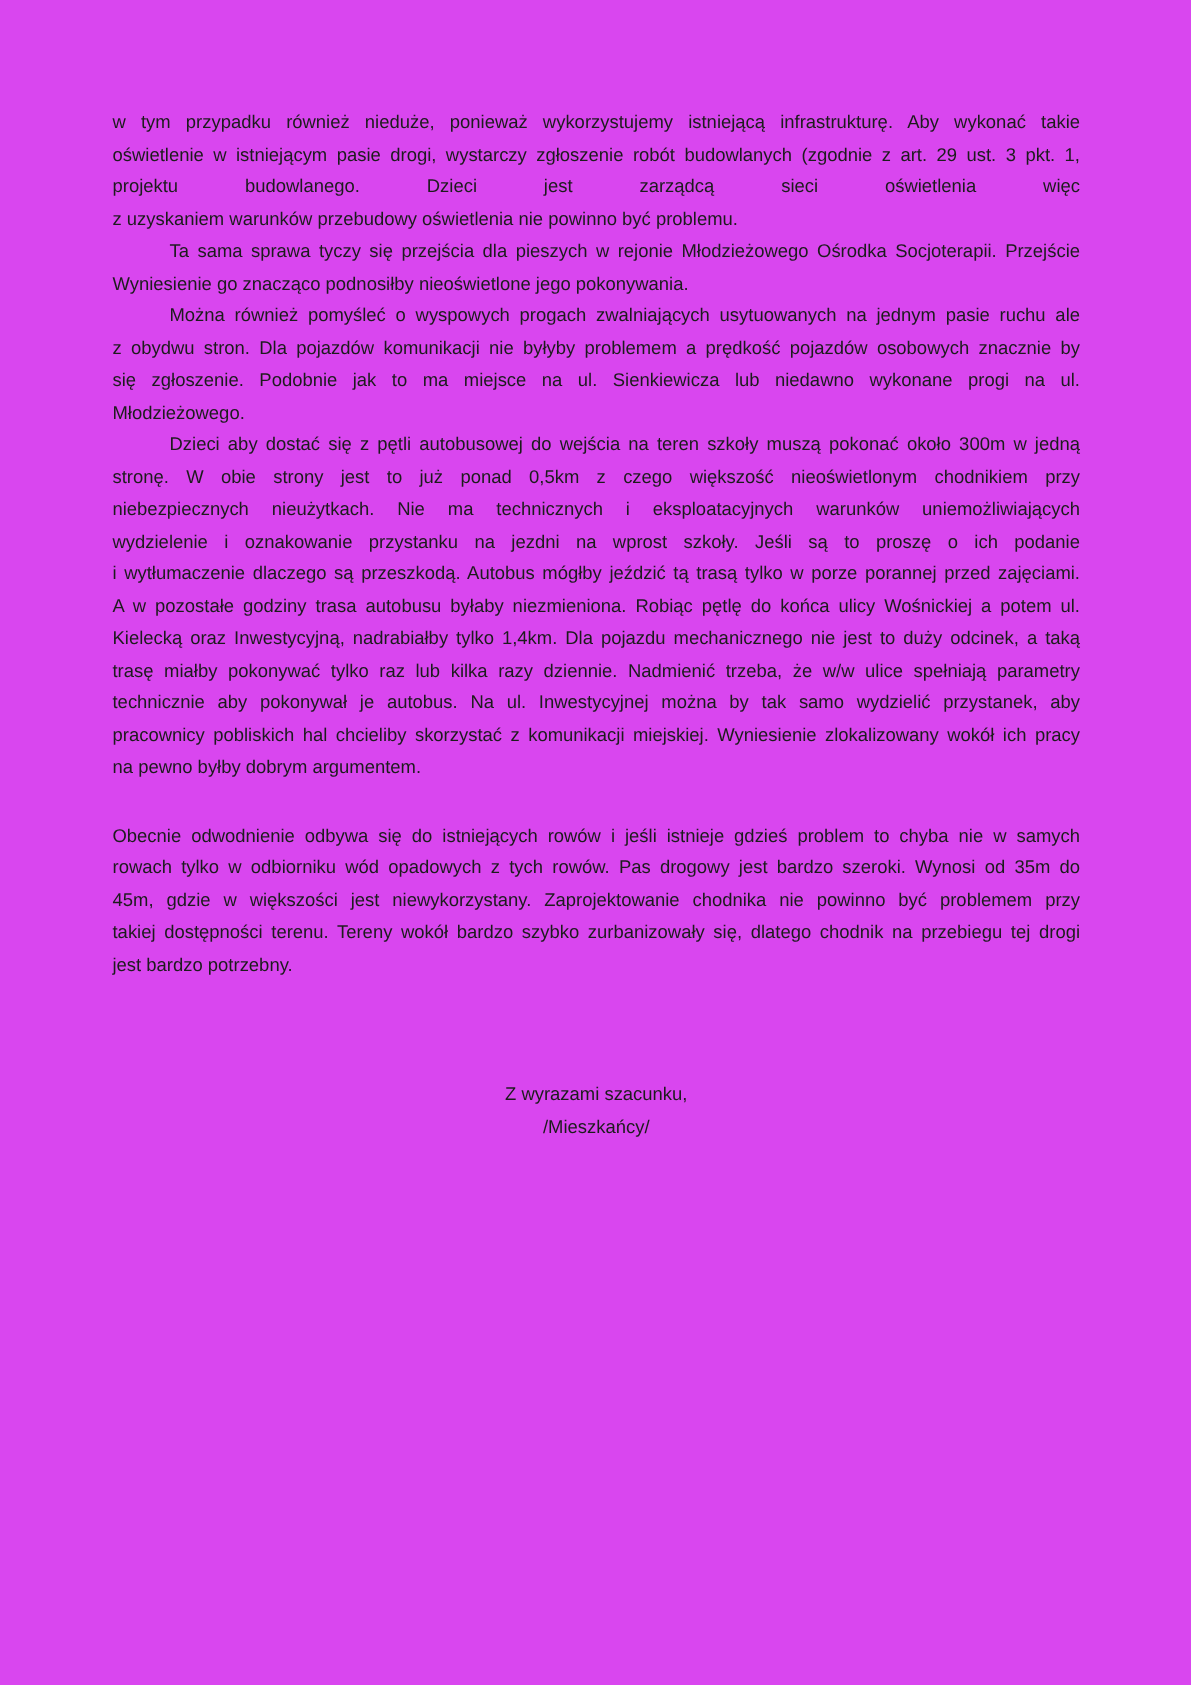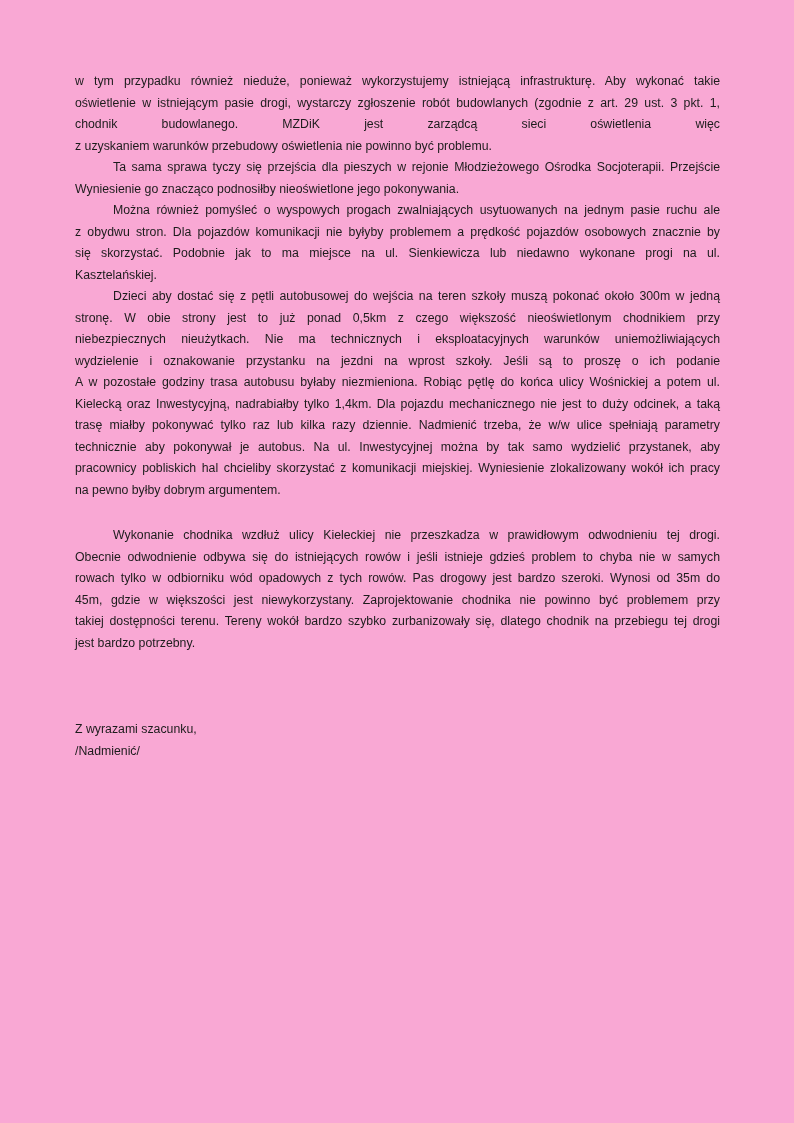--- a/index.html
+++ b/index.html
@@ -1,20 +1,20 @@
 <!DOCTYPE html>
 <html lang="pl"><head>
 <meta charset="utf-8">
 <style>
   html, body { margin: 0; padding: 0; background: #ffffff; }
   .page {
     position: relative;
     width: 794px;
     height: 1123px;
-    background: #f9a8d4;
+    background: #d946ef;
     overflow: hidden;
     font-family: "Liberation Sans", "DejaVu Sans", sans-serif;
     color: #1c1c1c;
   }
   .content {
     position: absolute;
     left: 75px;
     top: 71px;
     width: 645px;
     font-size: 12.3px;
@@ -26,65 +26,65 @@
     height: 21.5px;
     text-align: justify;
     text-align-last: justify;
     white-space: normal;
     overflow: visible;
   }
   .ln.last { text-align-last: left; }
   .ln.ind { text-indent: 38px; }
   .closing {
     margin-top: 64px;
-    text-align: left;
+    text-align: center;
     line-height: 22px;
   }
   .closing div { height: 22px; }
 </style>
 </head>
 <body>
 
 <div class="page">
   <div class="content">
     <div class="para">
         <div class="ln">w tym przypadku również nieduże, ponieważ wykorzystujemy istniejącą infrastrukturę. Aby wykonać takie</div>
         <div class="ln">oświetlenie w istniejącym pasie drogi, wystarczy zgłoszenie robót budowlanych (zgodnie z art. 29 ust. 3 pkt. 1,</div>
-        <div class="ln">chodnik budowlanego. MZDiK jest zarządcą sieci oświetlenia więc</div>
+        <div class="ln">projektu budowlanego. Dzieci jest zarządcą sieci oświetlenia więc</div>
         <div class="ln last">z uzyskaniem warunków przebudowy oświetlenia nie powinno być problemu.</div>
       </div>
     <div class="para">
         <div class="ln ind">Ta sama sprawa tyczy się przejścia dla pieszych w rejonie Młodzieżowego Ośrodka Socjoterapii. Przejście</div>
         <div class="ln last">Wyniesienie go znacząco podnosiłby nieoświetlone jego pokonywania.</div>
       </div>
     <div class="para">
         <div class="ln ind">Można również pomyśleć o wyspowych progach zwalniających usytuowanych na jednym pasie ruchu ale</div>
         <div class="ln">z obydwu stron. Dla pojazdów komunikacji nie byłyby problemem a prędkość pojazdów osobowych znacznie by</div>
-        <div class="ln">się skorzystać. Podobnie jak to ma miejsce na ul. Sienkiewicza lub niedawno wykonane progi na ul.</div>
-        <div class="ln last">Kasztelańskiej.</div>
+        <div class="ln">się zgłoszenie. Podobnie jak to ma miejsce na ul. Sienkiewicza lub niedawno wykonane progi na ul.</div>
+        <div class="ln last">Młodzieżowego.</div>
       </div>
     <div class="para">
         <div class="ln ind">Dzieci aby dostać się z pętli autobusowej do wejścia na teren szkoły muszą pokonać około 300m w jedną</div>
         <div class="ln">stronę. W obie strony jest to już ponad 0,5km z czego większość nieoświetlonym chodnikiem przy</div>
         <div class="ln">niebezpiecznych nieużytkach. Nie ma technicznych i eksploatacyjnych warunków uniemożliwiających</div>
         <div class="ln">wydzielenie i oznakowanie przystanku na jezdni na wprost szkoły. Jeśli są to proszę o ich podanie</div>
+        <div class="ln">i wytłumaczenie dlaczego są przeszkodą. Autobus mógłby jeździć tą trasą tylko w porze porannej przed zajęciami.</div>
         <div class="ln">A w pozostałe godziny trasa autobusu byłaby niezmieniona. Robiąc pętlę do końca ulicy Wośnickiej a potem ul.</div>
         <div class="ln">Kielecką oraz Inwestycyjną, nadrabiałby tylko 1,4km. Dla pojazdu mechanicznego nie jest to duży odcinek, a taką</div>
         <div class="ln">trasę miałby pokonywać tylko raz lub kilka razy dziennie. Nadmienić trzeba, że w/w ulice spełniają parametry</div>
         <div class="ln">technicznie aby pokonywał je autobus. Na ul. Inwestycyjnej można by tak samo wydzielić przystanek, aby</div>
         <div class="ln">pracownicy pobliskich hal chcieliby skorzystać z komunikacji miejskiej. Wyniesienie zlokalizowany wokół ich pracy</div>
         <div class="ln last">na pewno byłby dobrym argumentem.</div>
       </div>
     <div class="para gap">
-        <div class="ln ind">Wykonanie chodnika wzdłuż ulicy Kieleckiej nie przeszkadza w prawidłowym odwodnieniu tej drogi.</div>
         <div class="ln">Obecnie odwodnienie odbywa się do istniejących rowów i jeśli istnieje gdzieś problem to chyba nie w samych</div>
         <div class="ln">rowach tylko w odbiorniku wód opadowych z tych rowów. Pas drogowy jest bardzo szeroki. Wynosi od 35m do</div>
         <div class="ln">45m, gdzie w większości jest niewykorzystany. Zaprojektowanie chodnika nie powinno być problemem przy</div>
         <div class="ln">takiej dostępności terenu. Tereny wokół bardzo szybko zurbanizowały się, dlatego chodnik na przebiegu tej drogi</div>
         <div class="ln last">jest bardzo potrzebny.</div>
       </div>
 
     <div class="closing">
       <div>Z wyrazami szacunku,</div>
-      <div>/Nadmienić/</div>
+      <div>/Mieszkańcy/</div>
     </div>
   </div>
 </div>
 
 </body></html>

